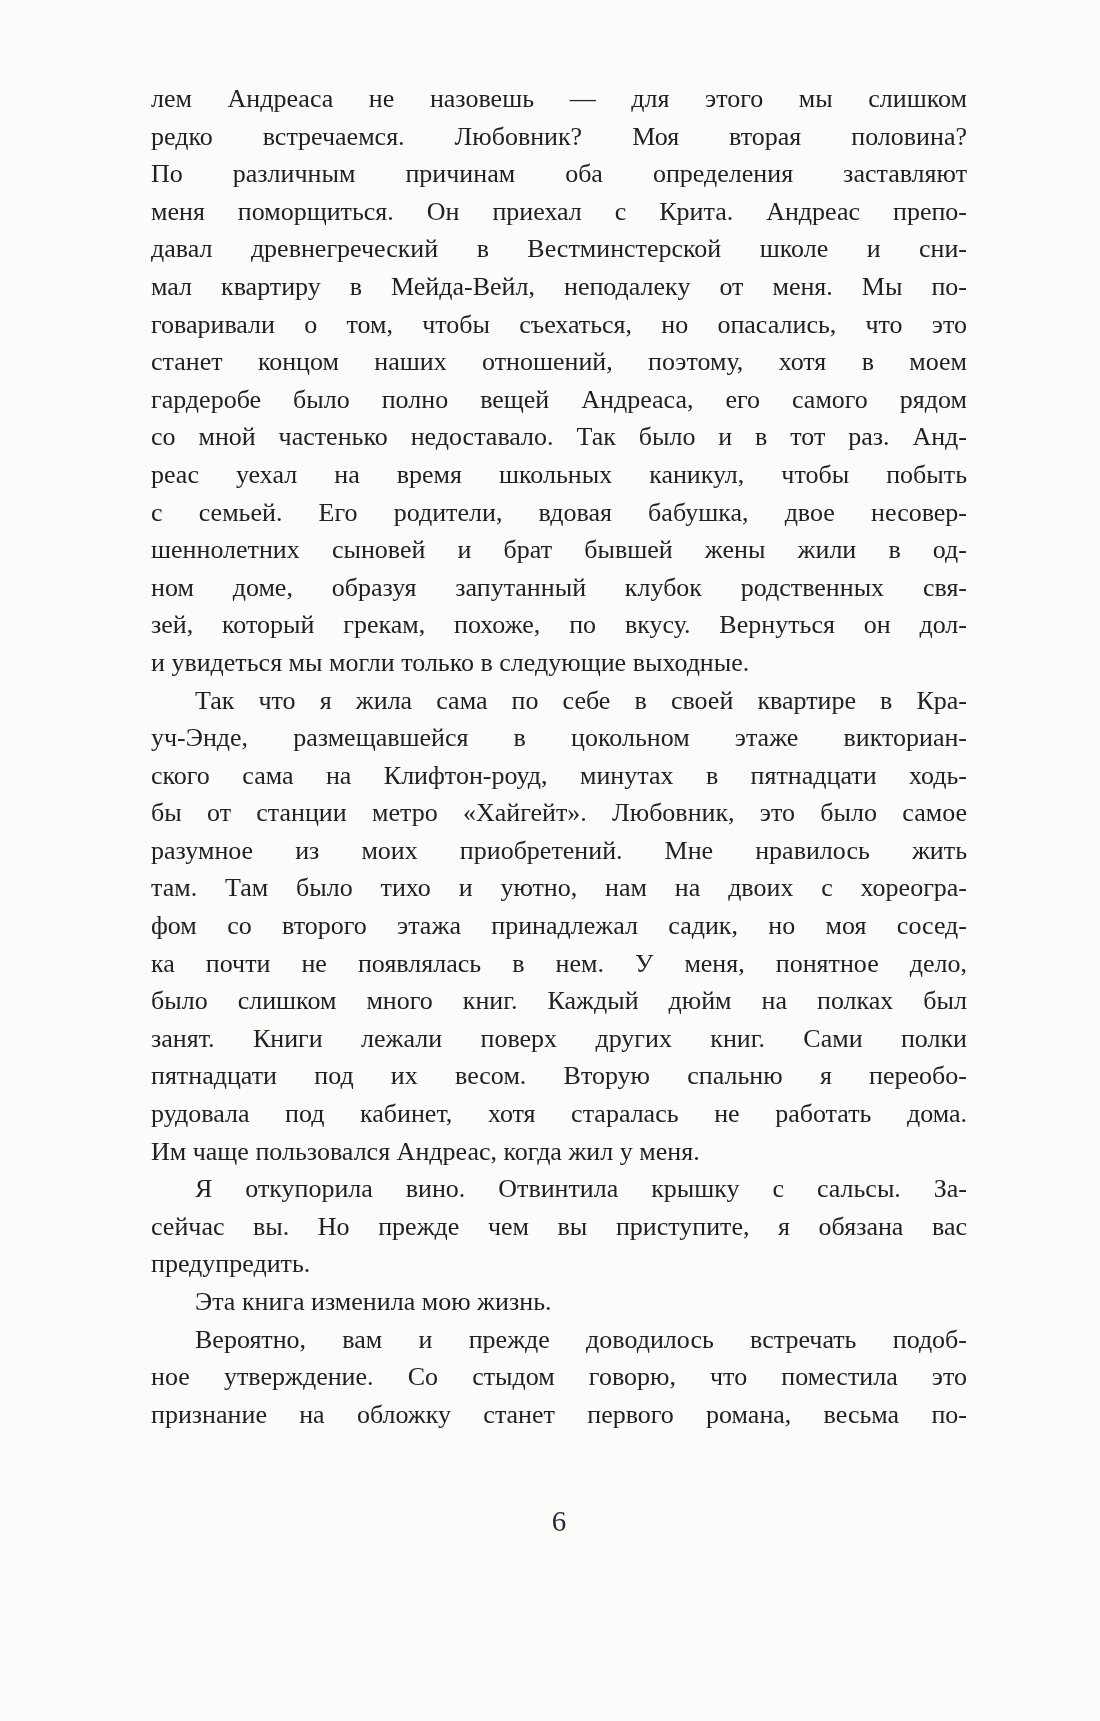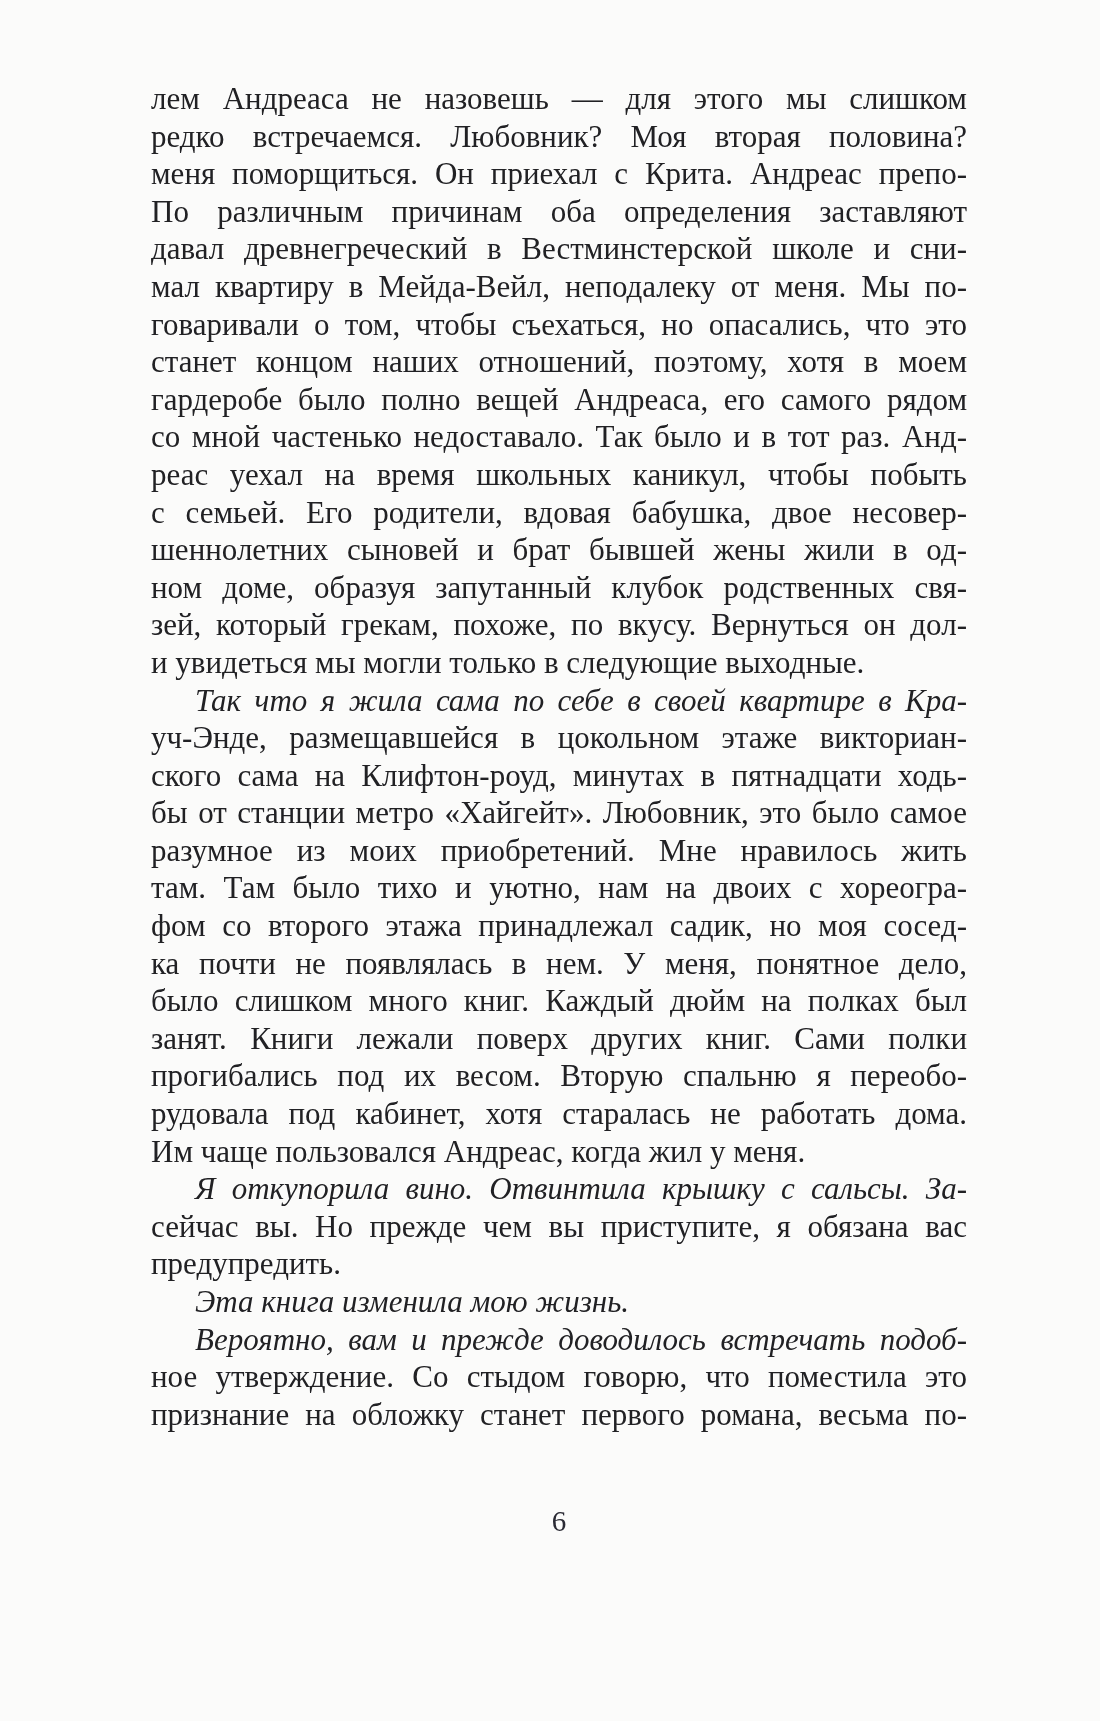--- a/index.html
+++ b/index.html
@@ -20,29 +20,28 @@
     left: 151px;
     top: 80px;
     width: 816px;
   }
   .text-block {
     width: 816px;
   }
   .line {
     height: 37.6px;
     line-height: 37.6px;
-    font-size: 31px;
+    font-size: 26px;
     text-align: justify;
     text-align-last: justify;
     white-space: normal;
     overflow: visible;
   }
   .line.ind {
     padding-left: 44px;
-    font-style: italic;
   }
   .line.noj {
     text-align: right;
     text-align-last: left;
   }
   .page-number {
     margin-top: 72px;
     width: 816px;
     text-align: center;
     text-align-last: center;
@@ -51,22 +50,22 @@
     color: #2a2a34;
   }
 </style>
 </head>
 <body>
 
 <div class="book-page">
   <div class="text-block">
       <div class="line">лем Андреаса не назовешь — для этого мы слишком</div>
       <div class="line">редко встречаемся. Любовник? Моя вторая половина?</div>
+      <div class="line">По различным причинам оба определения заставляют</div>
       <div class="line">меня поморщиться. Он приехал с Крита. Андреас препо-</div>
-      <div class="line">По различным причинам оба определения заставляют</div>
       <div class="line">давал древнегреческий в Вестминстерской школе и сни-</div>
       <div class="line">мал квартиру в Мейда-Вейл, неподалеку от меня. Мы по-</div>
       <div class="line">говаривали о том, чтобы съехаться, но опасались, что это</div>
       <div class="line">станет концом наших отношений, поэтому, хотя в моем</div>
       <div class="line">гардеробе было полно вещей Андреаса, его самого рядом</div>
       <div class="line">со мной частенько недоставало. Так было и в тот раз. Анд-</div>
       <div class="line">реас уехал на время школьных каникул, чтобы побыть</div>
       <div class="line">с семьей. Его родители, вдовая бабушка, двое несовер-</div>
       <div class="line">шеннолетних сыновей и брат бывшей жены жили в од-</div>
       <div class="line">ном доме, образуя запутанный клубок родственных свя-</div>
@@ -75,21 +74,21 @@
       <div class="line ind">Так что я жила сама по себе в своей квартире в Кра-</div>
       <div class="line">уч-Энде, размещавшейся в цокольном этаже викториан-</div>
       <div class="line">ского сама на Клифтон-роуд, минутах в пятнадцати ходь-</div>
       <div class="line">бы от станции метро «Хайгейт». Любовник, это было самое</div>
       <div class="line">разумное из моих приобретений. Мне нравилось жить</div>
       <div class="line">там. Там было тихо и уютно, нам на двоих с хореогра-</div>
       <div class="line">фом со второго этажа принадлежал садик, но моя сосед-</div>
       <div class="line">ка почти не появлялась в нем. У меня, понятное дело,</div>
       <div class="line">было слишком много книг. Каждый дюйм на полках был</div>
       <div class="line">занят. Книги лежали поверх других книг. Сами полки</div>
-      <div class="line">прогибались под их весом. Вторую спальню я переобо-</div>
+      <div class="line">пятнадцати под их весом. Вторую спальню я переобо-</div>
       <div class="line">рудовала под кабинет, хотя старалась не работать дома.</div>
       <div class="line noj">Им чаще пользовался Андреас, когда жил у меня.</div>
       <div class="line ind">Я откупорила вино. Отвинтила крышку с сальсы. За-</div>
       <div class="line">сейчас вы. Но прежде чем вы приступите, я обязана вас</div>
       <div class="line noj">предупредить.</div>
       <div class="line ind noj">Эта книга изменила мою жизнь.</div>
       <div class="line ind">Вероятно, вам и прежде доводилось встречать подоб-</div>
       <div class="line">ное утверждение. Со стыдом говорю, что поместила это</div>
       <div class="line">признание на обложку станет первого романа, весьма по-</div>
     </div>

